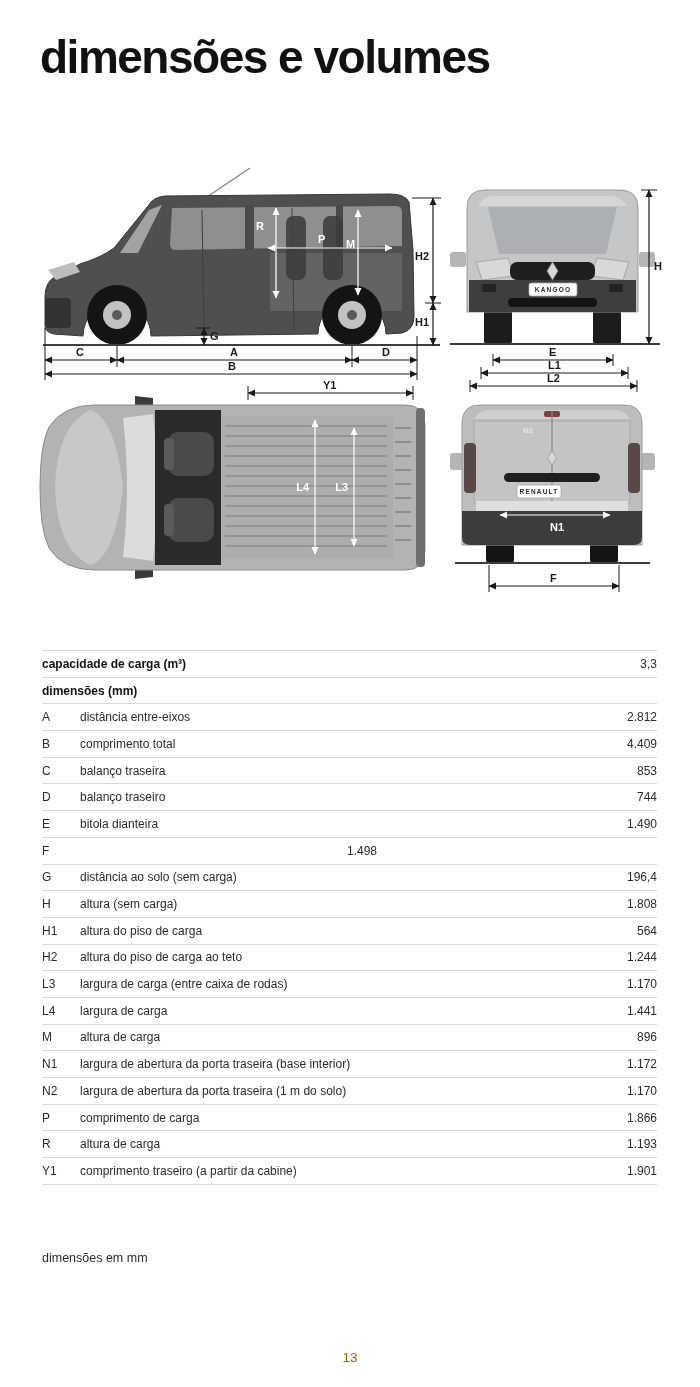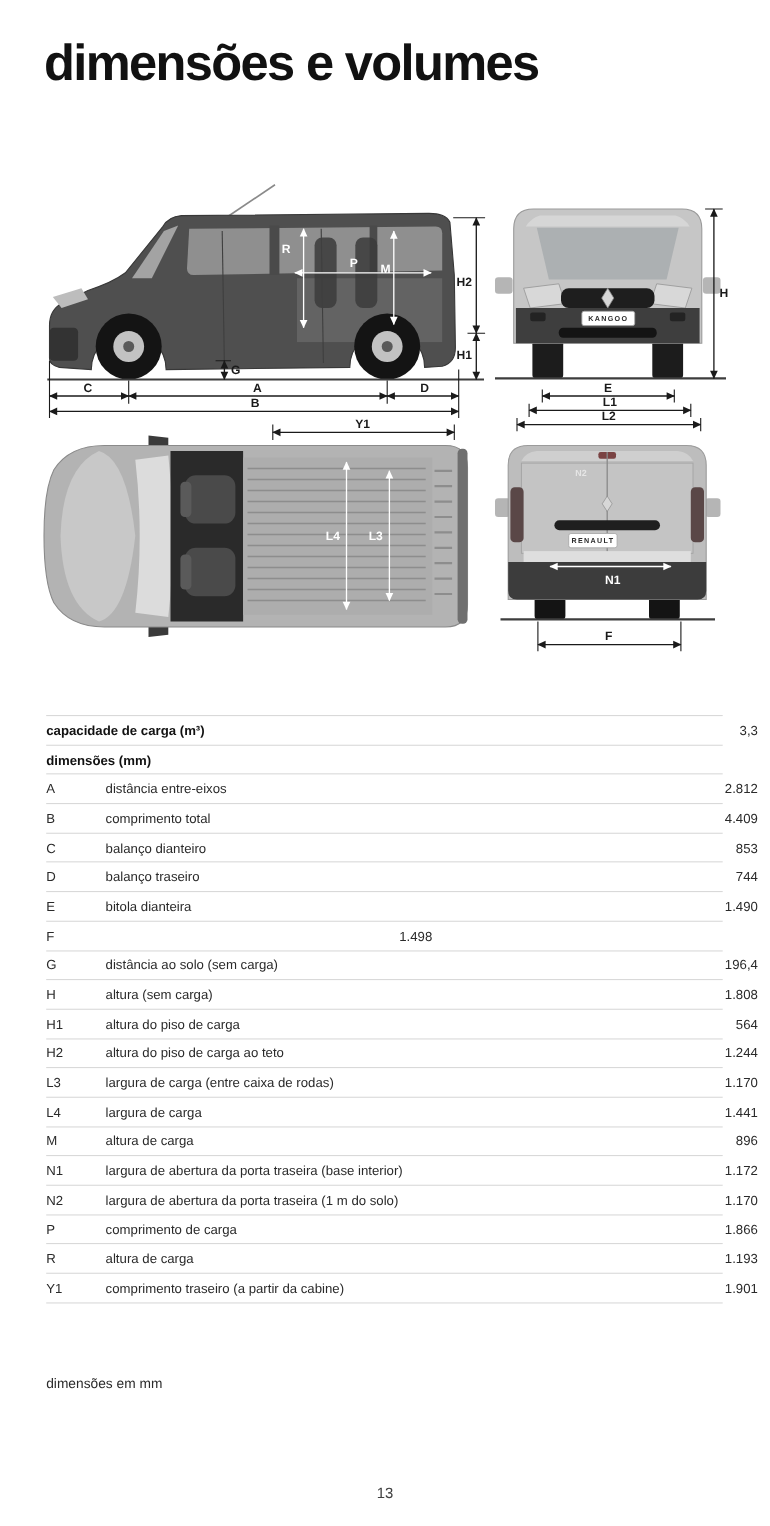--- a/index.html
+++ b/index.html
@@ -13,29 +13,29 @@
   svg text.wlab{fill:#ffffff;}
   svg text.faint{fill:#ececec;opacity:.85;font-size:8px;}
   svg text.plate-text{font-size:6.5px;font-weight:700;fill:#2b2b2b;letter-spacing:1.2px;}
   .dim{stroke:#1a1a1a;stroke-width:1.2;fill:none;}
   .tick{stroke:#1a1a1a;stroke-width:1;fill:none;}
   .wdim{stroke:#ffffff;stroke-width:1.2;fill:none;}
   .ground{stroke:#3d3d3d;stroke-width:2;fill:none;}
   
   #spec-table{left:42px;top:650px;width:615px;font-size:12px;}
   .t-row{display:grid;grid-template-columns:38px 297px 280px;align-items:center;
-         height:25.7px;border-top:1px solid #d9d9d9;gap:16px;}
+         height:25.7px;border-top:1px solid #d9d9d9;}
   #spec-table .t-row:last-child{border-bottom:1px solid #d9d9d9;}
   .t-row .code{font-weight:400;color:#2a2a2a;}
   .t-row .lbl{color:#2a2a2a;}
   .t-row .val{text-align:right;color:#2a2a2a;}
   .t-row.hdr .lbl{font-weight:700;grid-column:1/3;color:#111;}
   
   #footnote{left:42px;top:1251px;font-size:12.5px;color:#2a2a2a;}
-  #pagenum{left:0;top:1350px;width:700px;text-align:center;font-size:13.5px;color:#404040;}
+  #pagenum{left:0;top:1350px;width:700px;text-align:center;font-size:13.5px;color:#a16207;}
 </style>
 </head>
 <body>
 
 <div id="page">
 
   <div id="title" class="abs">dimensões e volumes</div>
 
   <svg class="abs" style="left:40px;top:158px;" width="405" height="237" viewBox="0 0 405 237">
     <defs>
@@ -292,21 +292,21 @@
         <div class="lbl">distância entre-eixos</div>
         <div class="val">2.812</div>
       </div>
     <div class="t-row">
         <div class="code">B</div>
         <div class="lbl">comprimento total</div>
         <div class="val">4.409</div>
       </div>
     <div class="t-row">
         <div class="code">C</div>
-        <div class="lbl">balanço dianteiro</div>
+        <div class="lbl">balanço traseira</div>
         <div class="val">853</div>
       </div>
     <div class="t-row">
         <div class="code">D</div>
         <div class="lbl">balanço traseiro</div>
         <div class="val">744</div>
       </div>
     <div class="t-row">
         <div class="code">E</div>
         <div class="lbl">bitola dianteira</div>

